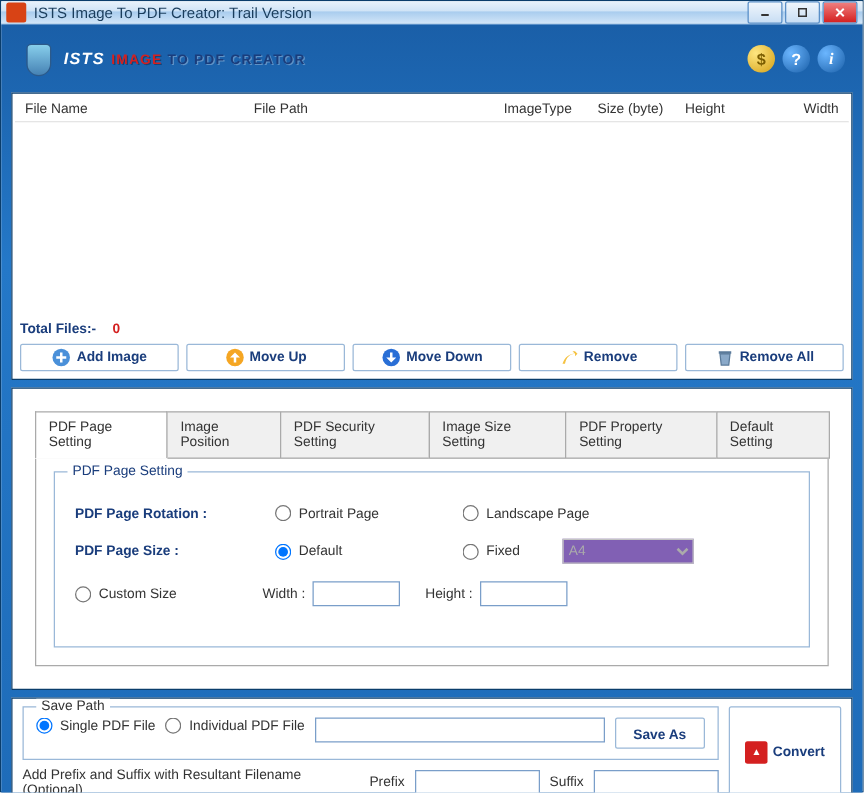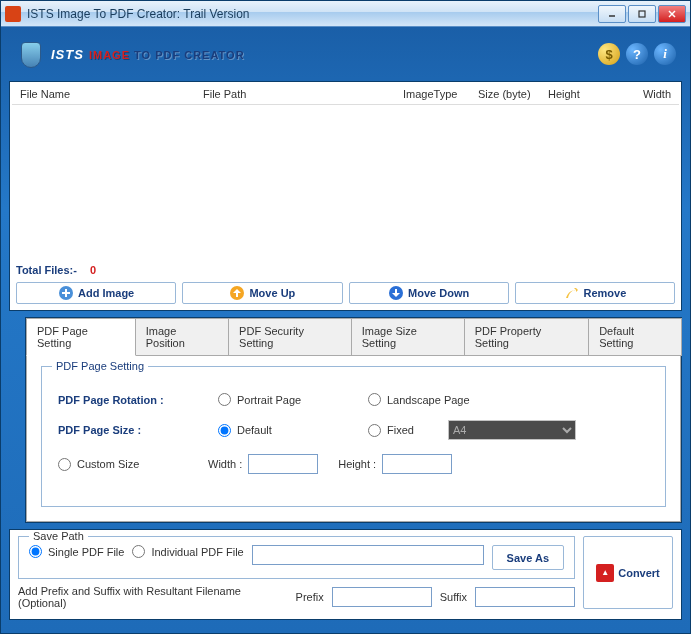--- a/index.html
+++ b/index.html
@@ -42,34 +42,34 @@
 .fh.width { flex: 1; text-align: right; }
 .file-list-body { height: 155px; background: #fff; }
 .total-row { padding: 4px 4px 2px 4px; color: #1a3d7c; font-weight: bold; font-size: 11px; }
 .total-row .count { color: #d42020; margin-left: 10px; }
 
 .toolbar { display: flex; gap: 6px; padding: 4px; }
 .tbtn { flex: 1; height: 22px; background: #fff; border: 1px solid #9ab8d8; display: flex; align-items: center; justify-content: center; gap: 4px; cursor: pointer; color: #1a3d7c; font-weight: bold; font-size: 12px; border-radius: 2px; }
 .tbtn .ti { width: 16px; height: 16px; display: flex; align-items: center; justify-content: center; }
 .ti svg { width: 16px; height: 16px; }
 
-.tabs-panel { background: #fff; border: 1px solid #0a3d6b; padding: 0; margin-left: 16px; }
+.tabs-panel { background: #fff; border: 1px solid #0a3d6b; padding: 18px; }
 .tab-headers { display: flex; }
 .tab-h { padding: 6px 10px; border: 1px solid #aaa; background: #f0f0f0; cursor: pointer; font-size: 11px; color: #333; margin-right: -1px; }
 .tab-h.active { background: #fff; border-bottom: 1px solid #fff; position: relative; z-index: 2; }
 .tab-content { border: 1px solid #aaa; margin-top: -1px; padding: 10px 14px 14px 14px; }
 .fieldset { border: 1px solid #9ab8d8; padding: 12px 16px 18px 16px; position: relative; }
 .fieldset .legend { position: absolute; top: -7px; left: 10px; background: #fff; padding: 0 4px; color: #1a3d7c; font-size: 11px; }
 .setting-row { display: flex; align-items: center; margin: 14px 0; }
 .setting-row .lab { width: 160px; color: #1a3d7c; font-weight: bold; font-size: 11px; }
 .radio-wrap { display: flex; align-items: center; gap: 6px; width: 150px; color: #333; }
 .radio-wrap input { margin: 0; }
 .setting-row .field-lab { color: #333; margin-right: 6px; }
 .setting-row input[type="text"] { border: 1px solid #7a9ec9; height: 20px; padding: 0 4px; }
-.setting-row select { border: 1px solid #aaa; height: 20px; width: 128px; background: #000000; color: #888; }
+.setting-row select { border: 1px solid #aaa; height: 20px; width: 105px; background: #4c1d95; color: #888; }
 
 .save-panel { background: #fff; border: 1px solid #0a3d6b; padding: 6px 8px 10px 8px; display: flex; gap: 8px; }
 .save-left { flex: 1; }
 .save-fieldset { border: 1px solid #9ab8d8; padding: 8px 10px; position: relative; margin-bottom: 6px; }
 .save-fieldset .legend { position: absolute; top: -7px; left: 10px; background: #fff; padding: 0 4px; color: #333; font-size: 11px; }
 .save-row { display: flex; align-items: flex-start; gap: 8px; }
 .save-row input[type="text"] { flex: 1; border: 1px solid #7a9ec9; height: 20px; }
 .saveas-btn { padding: 4px 14px; border: 1px solid #9ab8d8; background: #fff; color: #1a3d7c; font-weight: bold; font-size: 13px; cursor: pointer; border-radius: 2px; }
 .prefix-row { display: flex; align-items: center; gap: 8px; color: #333; font-size: 11px; }
 .prefix-row input { width: 100px; border: 1px solid #7a9ec9; height: 20px; }
@@ -166,20 +166,29 @@
           <span>Move Down</span>
         </div>
         <div class="tbtn">
           <span class="ti">
               <svg viewBox="0 0 16 16">
                 <path d="M3 13c2-6 6-8 10-8l-2-2 2 0 2 2-2 2 0-2c-4 0-7 3-8 8z" fill="#f5c242"></path>
               </svg>
             </span>
           <span>Remove</span>
         </div>
+        <div class="tbtn">
+          <span class="ti">
+              <svg viewBox="0 0 16 16">
+                <path d="M4 5h8l-1 9H5z" fill="#8aa9c9" stroke="#5a7a9a"></path>
+                <rect x="3" y="3" width="10" height="2" fill="#5a7a9a"></rect>
+              </svg>
+            </span>
+          <span>Remove All</span>
+        </div>
       </div>
     </div>
 
     <div class="tabs-panel">
       <div class="tab-headers">
         <div class="tab-h active">PDF Page Setting</div>
         <div class="tab-h">Image Position</div>
         <div class="tab-h">PDF Security Setting</div>
         <div class="tab-h">Image Size Setting</div>
         <div class="tab-h">PDF Property Setting</div>

